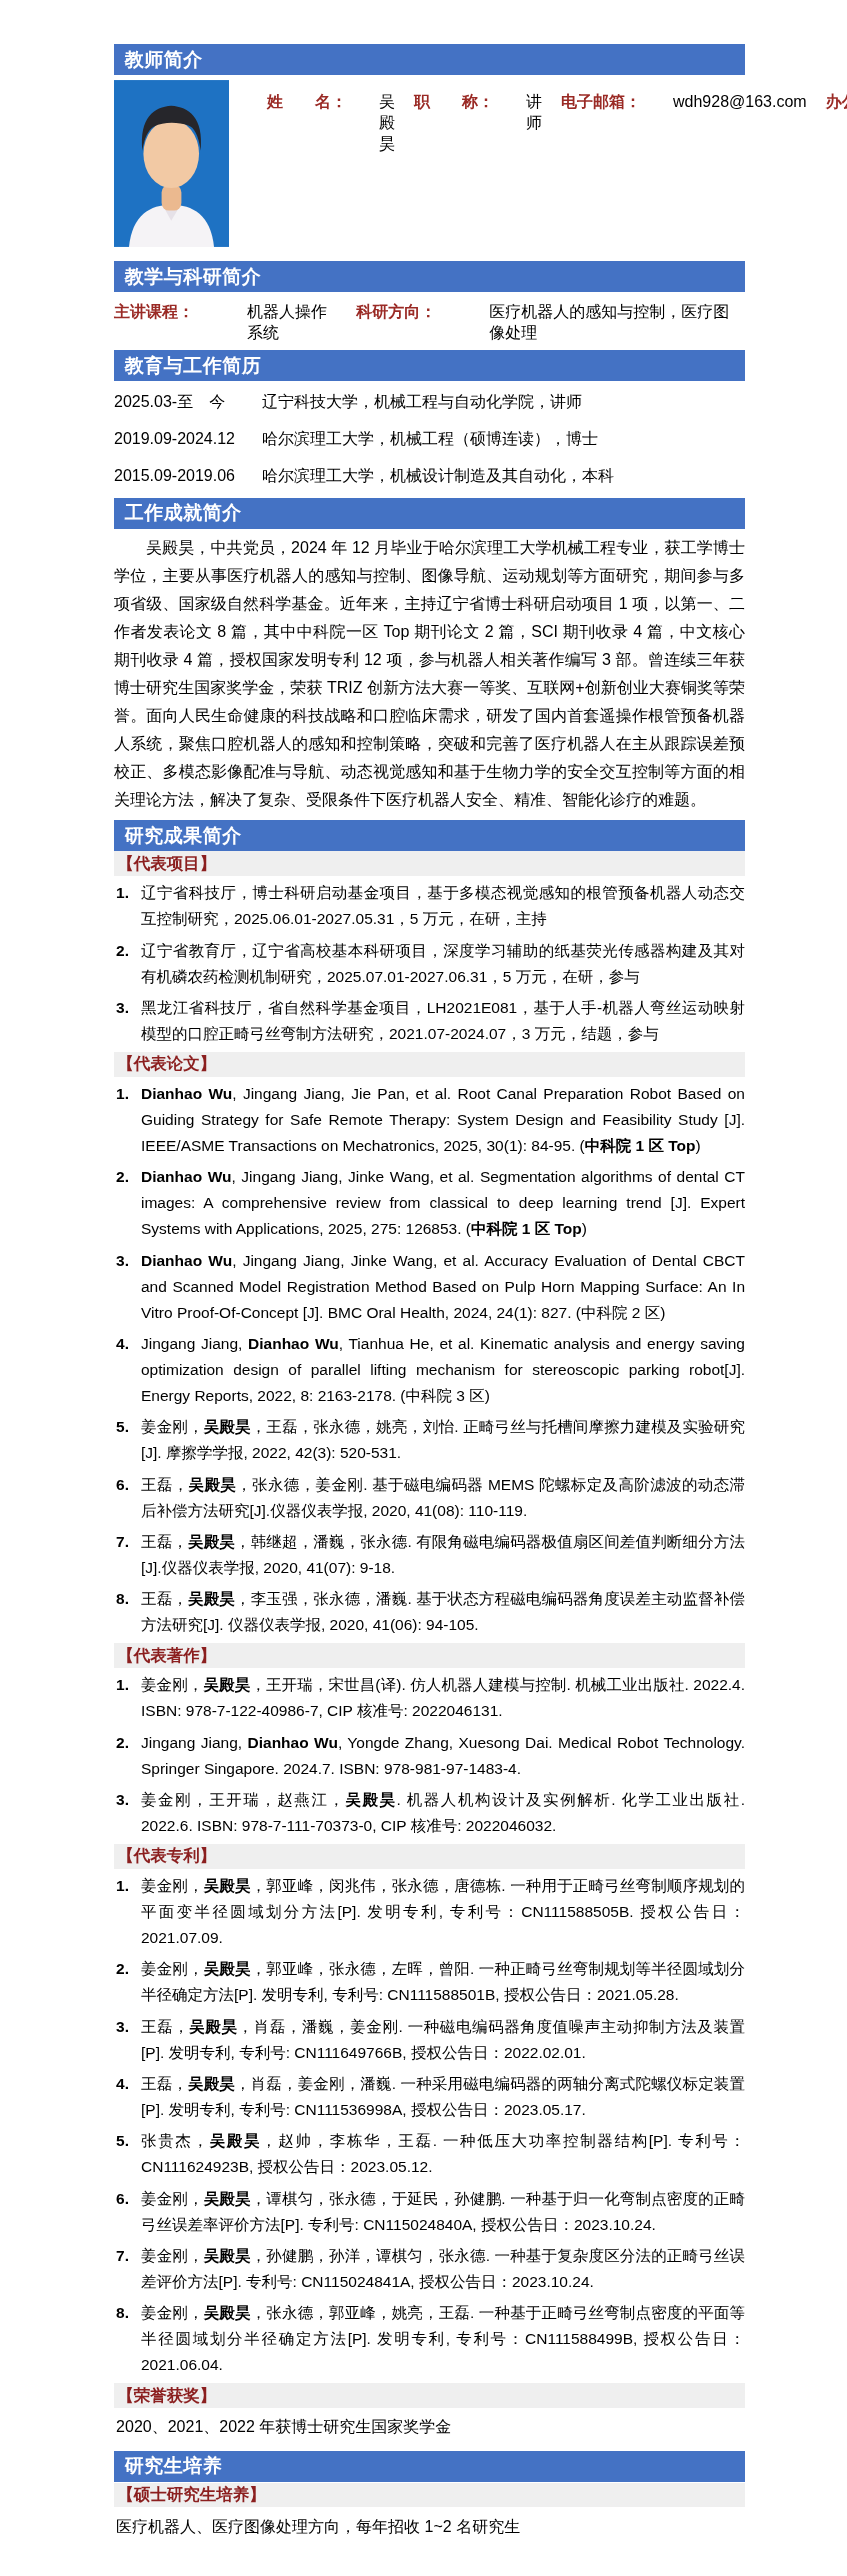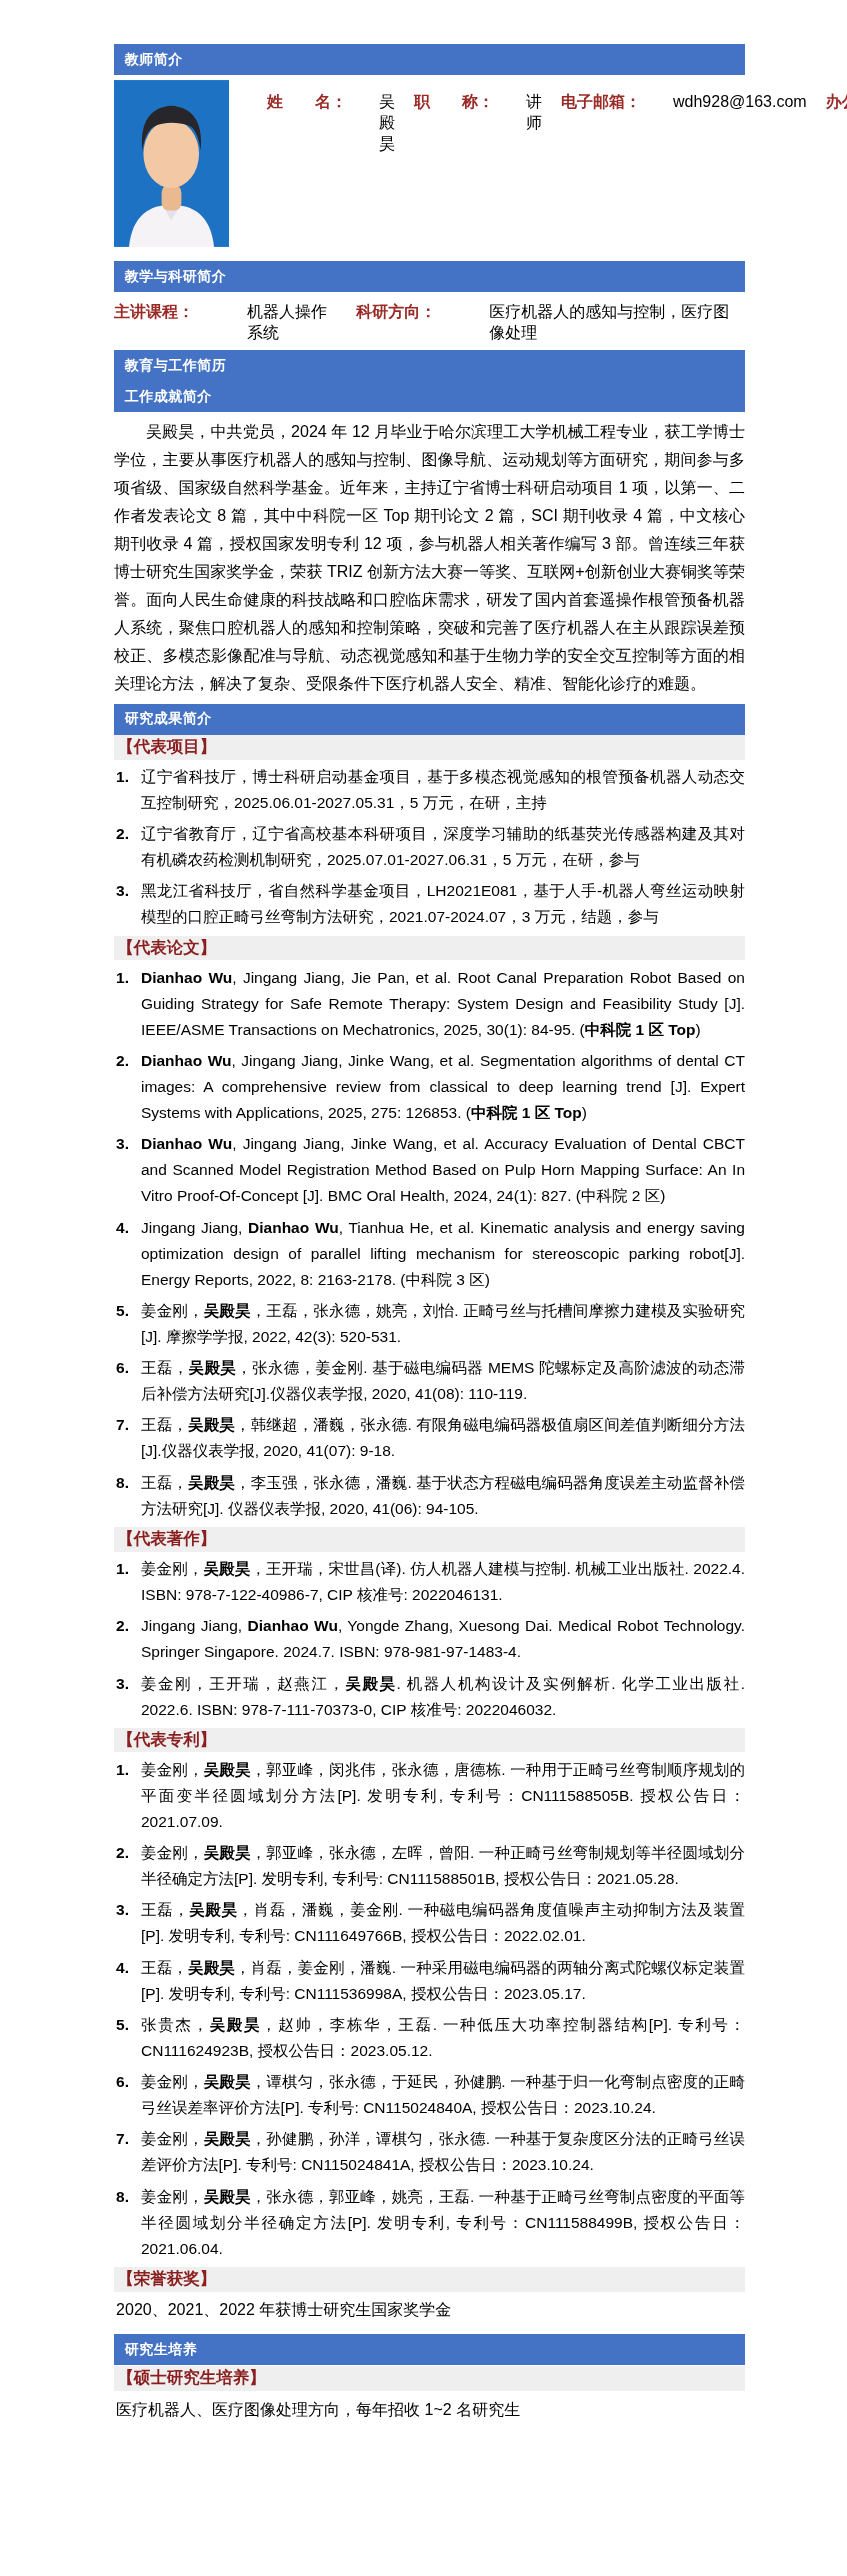--- a/index.html
+++ b/index.html
@@ -1,21 +1,21 @@
 <!DOCTYPE html>
 <html style="font-size:8.5px"><head>
 <meta charset="utf-8">
 <style>
   * { margin:0; padding:0; box-sizing:border-box; }
   html,body { background:#ffffff; }
   body { width:847px; font-family:"Liberation Sans","DejaVu Sans",sans-serif; color:#000; }
   .page { width:847px; height:2576px; overflow:hidden; background:#fff; position:relative; }
   .content { margin-left:114px; width:631px; }
 
-  .banner { height:31px; background:#4472C4; color:#fff; font-size:14px; font-weight:700;
+  .banner { height:31px; background:#4472C4; color:#fff; font-size:19px; font-weight:700;
             display:flex; align-items:center; padding-left:10.7px; letter-spacing:0.5px; }
   .banner.first { margin-top:44px; }
 
   .band { min-height:24.6px; background:#EFEFEF; display:flex; align-items:center;
           padding-left:3.2px; color:#8B1F1F; font-weight:700; font-size:16.5px; }
 
   .info { display:flex; margin-top:5.3px; margin-bottom:14px; }
   .photo { width:115px; height:167px; flex:none; display:block; }
   .fields { padding-left:38px; padding-top:11.7px; display:flex; flex-direction:row; gap:19px; }
   .kv-row { font-size:16px; display:flex; align-items:baseline; }
@@ -91,20 +91,34 @@
         <span>机器人操作系统</span>
       </div>
       <div class="teach-row">
         <span class="teach-label">科研方向：</span>
         <span>医疗机器人的感知与控制，医疗图像处理</span>
       </div>
     </div>
 
     <div class="banner">教育与工作简历</div>
 
+    <div class="edu">
+      <div class="edu-row">
+        <span class="edu-period">2025.03-至　今</span>
+        <span>辽宁科技大学，机械工程与自动化学院，讲师</span>
+      </div>
+      <div class="edu-row">
+        <span class="edu-period">2019.09-2024.12</span>
+        <span>哈尔滨理工大学，机械工程（硕博连读），博士</span>
+      </div>
+      <div class="edu-row">
+        <span class="edu-period">2015.09-2019.06</span>
+        <span>哈尔滨理工大学，机械设计制造及其自动化，本科</span>
+      </div>
+    </div>
 
     <div class="banner">工作成就简介</div>
 
     <p class="para">吴殿昊，中共党员，2024 年 12 月毕业于哈尔滨理工大学机械工程专业，获工学博士学位，主要从事医疗机器人的感知与控制、图像导航、运动规划等方面研究，期间参与多项省级、国家级自然科学基金。近年来，主持辽宁省博士科研启动项目 1 项，以第一、二作者发表论文 8 篇，其中中科院一区 Top 期刊论文 2 篇，SCI 期刊收录 4 篇，中文核心期刊收录 4 篇，授权国家发明专利 12 项，参与机器人相关著作编写 3 部。曾连续三年获博士研究生国家奖学金，荣获 TRIZ 创新方法大赛一等奖、互联网+创新创业大赛铜奖等荣誉。面向人民生命健康的科技战略和口腔临床需求，研发了国内首套遥操作根管预备机器人系统，聚焦口腔机器人的感知和控制策略，突破和完善了医疗机器人在主从跟踪误差预校正、多模态影像配准与导航、动态视觉感知和基于生物力学的安全交互控制等方面的相关理论方法，解决了复杂、受限条件下医疗机器人安全、精准、智能化诊疗的难题。</p>
 
     <div class="banner">研究成果简介</div>
 
     <div class="band">【代表项目】</div>
     <ol class="items">
         <li><span class="num">1.</span><span>辽宁省科技厅，博士科研启动基金项目，基于多模态视觉感知的根管预备机器人动态交互控制研究，2025.06.01-2027.05.31，5 万元，在研，主持</span></li>

